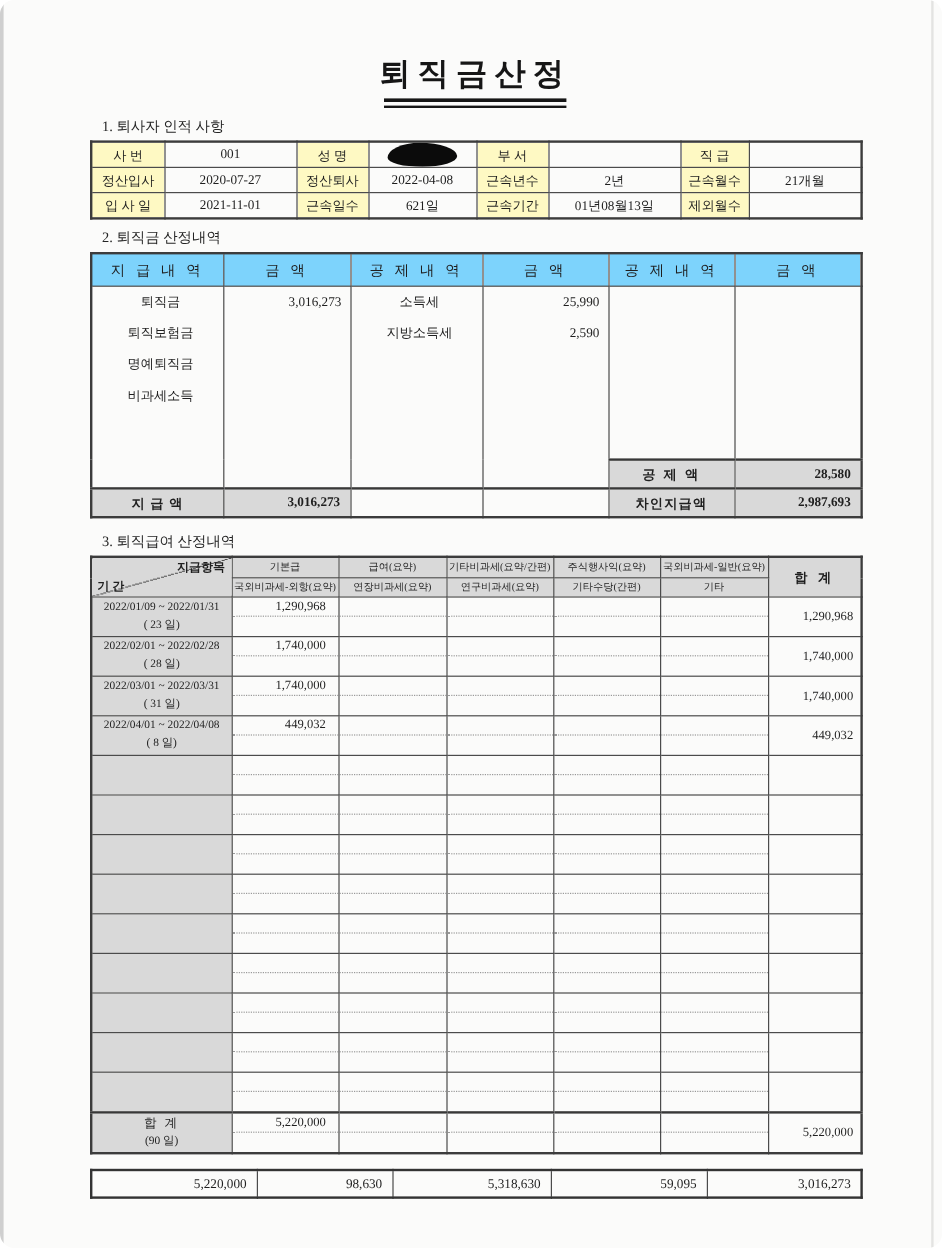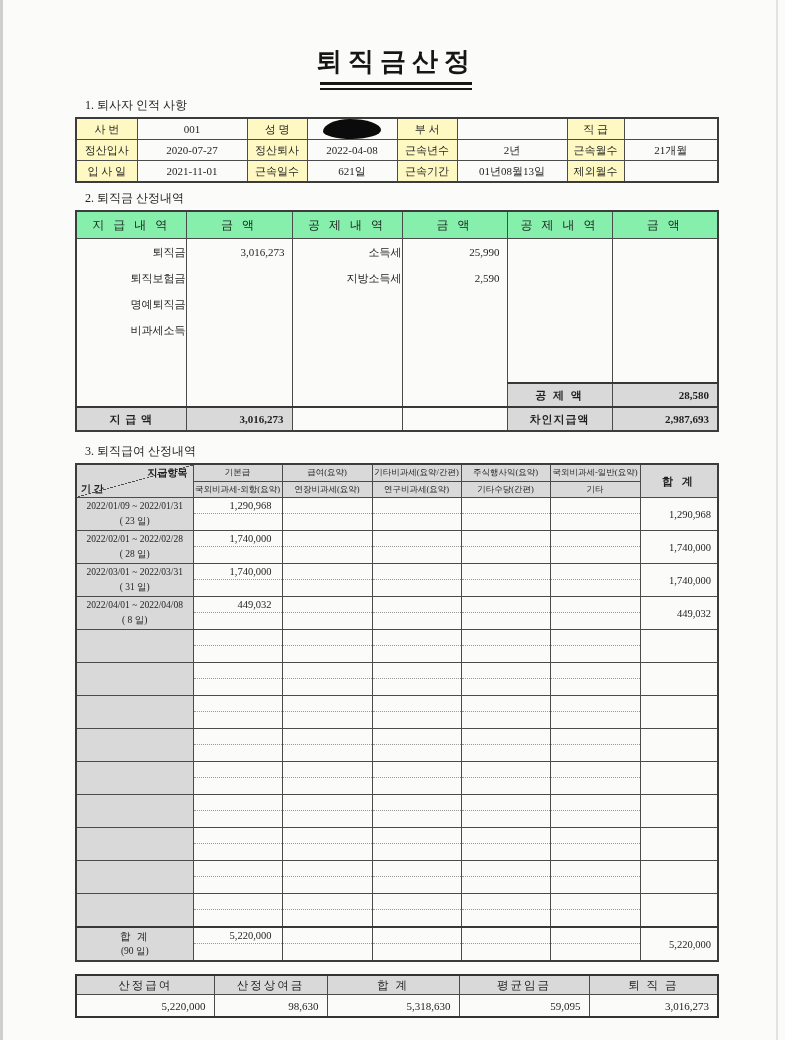--- a/index.html
+++ b/index.html
@@ -1,17 +1,17 @@
 <!DOCTYPE html>
 <html><head>
 <meta charset="utf-8">
 <style>
   html,body{margin:0;padding:0;background:#ffffff;}
   .page{position:relative;width:785px;height:1040px;background:#fbfbfa;
-        font-family:"Liberation Serif","DejaVu Serif",serif;color:#1f1f1f;overflow:hidden;}
+        font-family:"Liberation Serif","DejaVu Serif",serif;color:#1f1f1f;overflow:hidden;border-radius:12px;}
   .edge-left{position:absolute;left:0;top:0;width:3px;height:1040px;background:#cfcfcf;}
   .edge-right{position:absolute;left:776px;top:0;width:2px;height:1040px;background:#e3e3e2;}
   .content{position:absolute;left:75px;top:0;width:642px;}
 
   .title{margin:0;padding-top:44px;text-align:center;font-size:26px;font-weight:700;
          letter-spacing:6px;color:#161616;}
   .title-underline{width:152px;height:3px;margin:3px auto 0;
          border-top:3px solid #161616;border-bottom:2px solid #161616;}
 
   .sec-label{font-size:12px;color:#242424;margin:7px 0 3px 10px;}
@@ -23,24 +23,24 @@
 
   
   .t1{border:2px solid #3c3c3c;}
   .t1 td{height:20px;font-size:11px;text-align:center;}
   .t1 .lbl{background:#fef9c3;}
   .redact{display:inline-block;width:58px;height:20px;background:#0b0b0b;
           border-radius:46% 54% 50% 50% / 62% 55% 45% 38%;vertical-align:middle;}
 
   
   .t2{border:2px solid #3c3c3c;margin-top:1px;}
-  .t2 th{height:26px;font-size:12px;letter-spacing:3px;background:#86efac;}
+  .t2 th{height:26px;font-size:12px;letter-spacing:3px;background:#7dd3fc;}
   .t2 .body-cell{height:143px;vertical-align:top;font-size:11px;border-bottom:none;}
   .t2 .body-cell div{line-height:26px;height:26px;}
-  .t2 .items div{text-align:right;padding-left:5px;}
+  .t2 .items div{text-align:center;padding-left:5px;}
   .t2 .amts div{text-align:right;padding-right:7px;}
   .t2 .nb{border-top:none;border-bottom:none;height:22px;}
   .t2 .dtot{height:22px;border-top:2px solid #383838;font-size:11px;}
   .t2 .dtot-lbl{text-align:center;letter-spacing:2px;}
   .t2 .brow td{height:22px;border-top:2px solid #383838;font-size:11px;}
   .t2 .brow .lbl2{text-align:center;letter-spacing:1px;}
 
   
   .t3{border:2px solid #3c3c3c;margin-top:2px;}
   .t3 thead th{background:#d9d9d9;}
@@ -508,27 +508,20 @@
 
     <table class="t4">
       <colgroup>
           <col style="width:138px">
           <col style="width:113px">
           <col style="width:132px">
                 <col style="width:130px">
           <col style="width:129px">
         </colgroup>
       <tbody>
-          <tr>
-        <th>산정급여</th>
-        <th>산정상여금</th>
-        <th>합  계</th>
-        <th>평균임금</th>
-        <th>퇴 직 금</th>
-      </tr>
       <tr>
         <td class="num">5,220,000</td>
         <td class="num">98,630</td>
         <td class="num">5,318,630</td>
         <td class="num">59,095</td>
         <td class="num">3,016,273</td>
       </tr>
     </tbody>
       </table>
 

